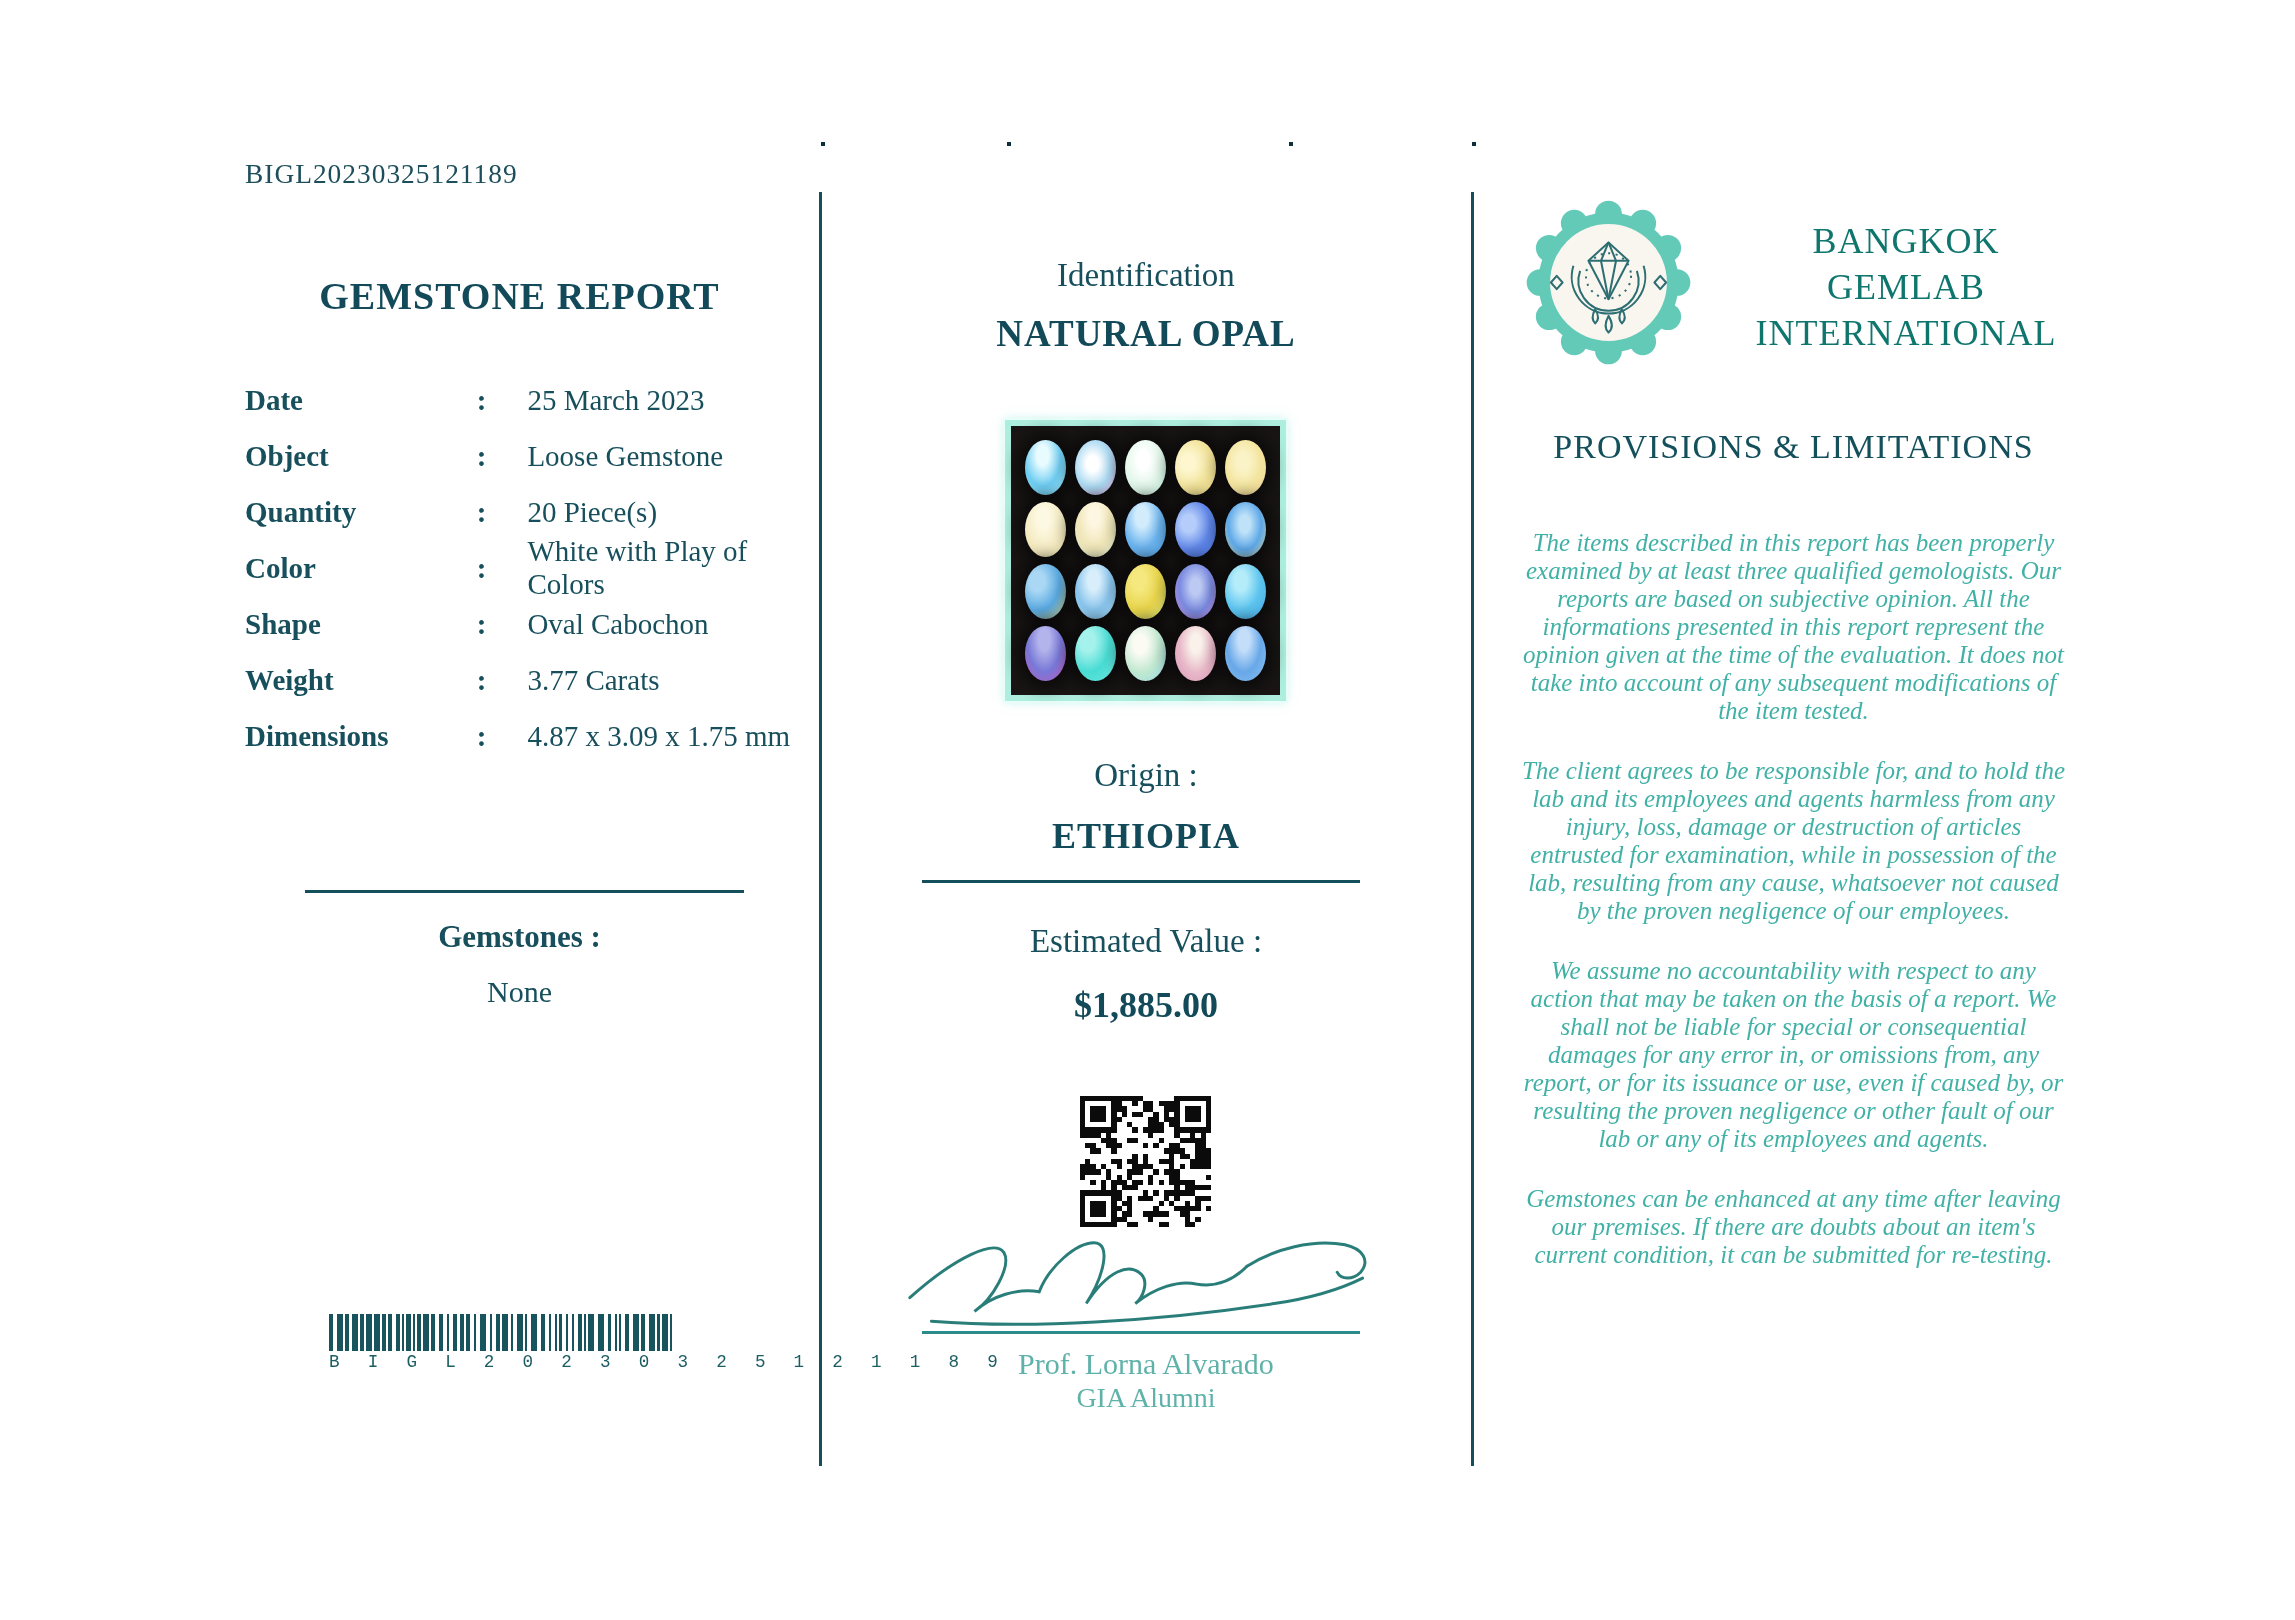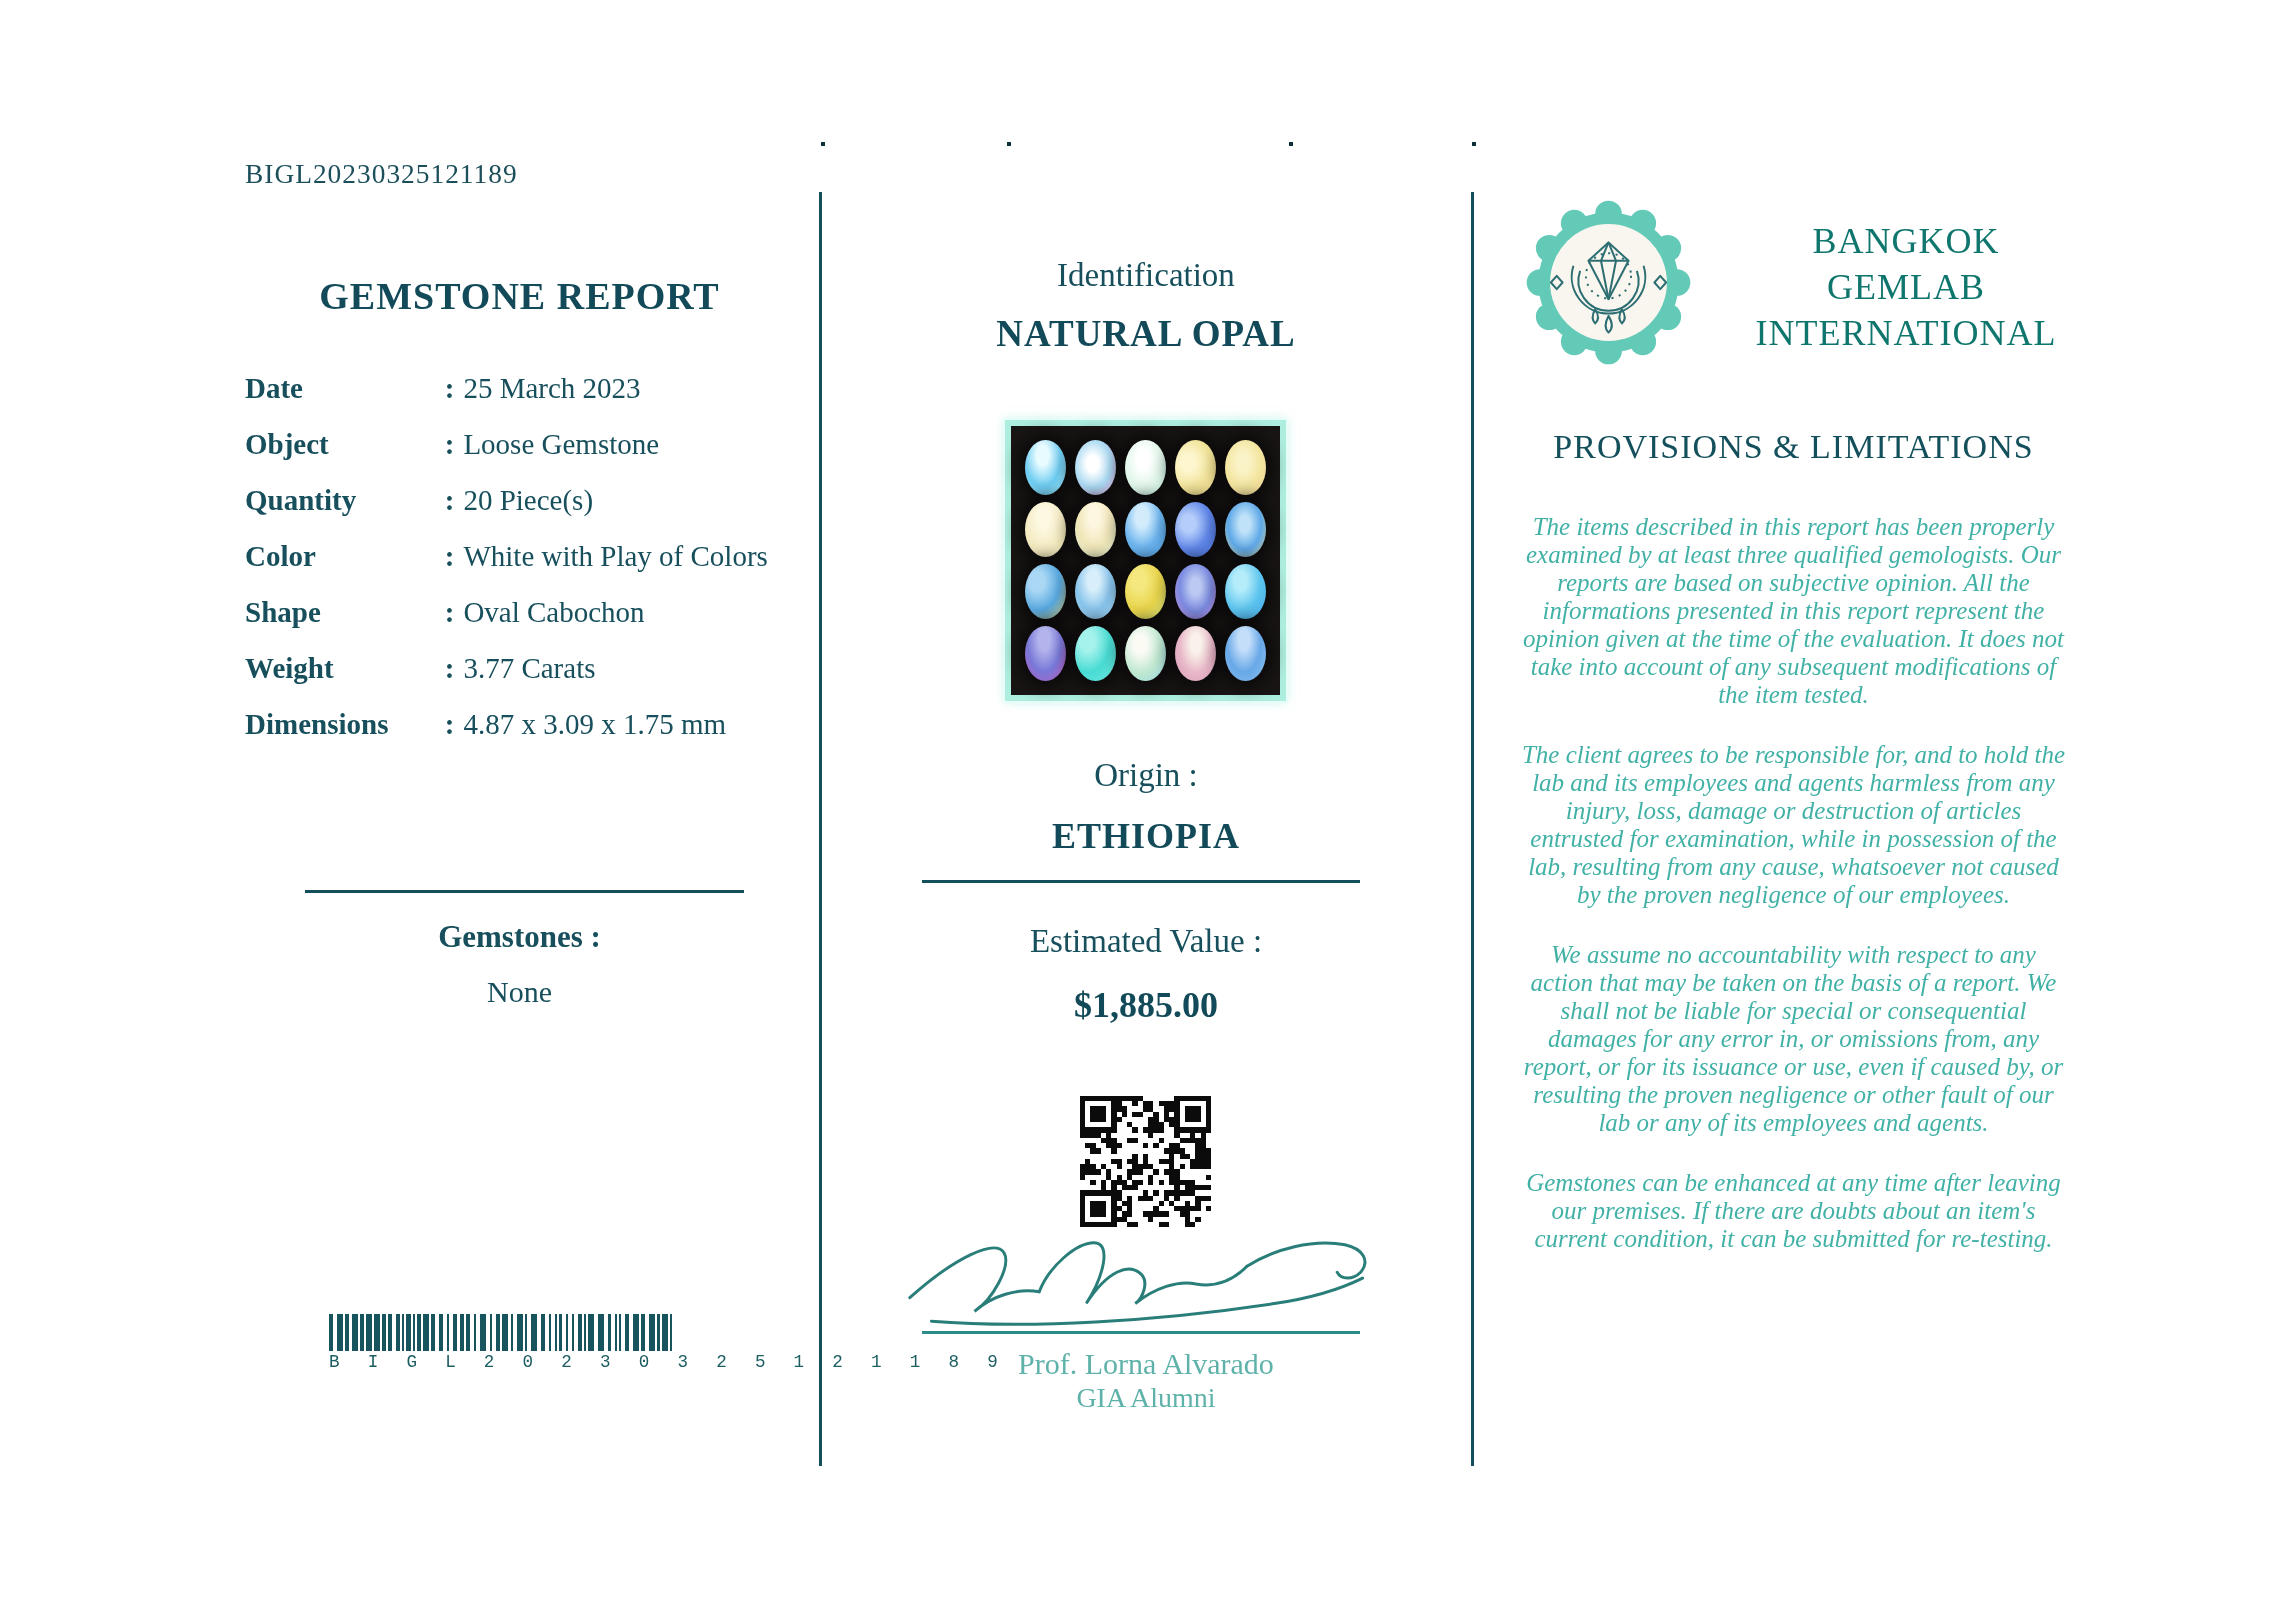--- a/index.html
+++ b/index.html
@@ -7,21 +7,21 @@
         font-family:"Liberation Serif","DejaVu Serif",serif;color:#174f5c;}
   
   .dot{position:absolute;width:3.9px;height:3.9px;background:#0d3038;}
   
   .vrule{position:absolute;top:192px;width:2.9px;height:1274px;background:#14505c;}
   
   .report-no{position:absolute;left:245px;top:159px;font-size:27.4px;letter-spacing:1px;color:#1c4f5b;}
   .col-left{position:absolute;left:245px;top:274px;width:549px;}
   .gem-title{font-size:38px;font-weight:bold;text-align:center;letter-spacing:1px;color:#134a59;}
   .detail-table{position:absolute;left:245px;top:372px;width:549px;}
-  .drow{display:flex;height:56px;align-items:flex-start;font-size:29px;}
+  .drow{display:flex;height:56px;align-items:center;font-size:29px;gap:32px;}
   .dlabel{width:191px;font-weight:bold;}
   .dcolon{width:27.4px;font-weight:bold;text-align:center;}
   .dvalue{flex:1;}
   .hline{position:absolute;background:#14505c;height:2.9px;}
   .comments-label{position:absolute;left:245px;top:919px;width:549px;text-align:center;
                   font-size:31px;font-weight:bold;}
   .comments-value{position:absolute;left:245px;top:975px;width:549px;text-align:center;font-size:30px;}
   .barcode{position:absolute;left:329px;top:1314px;width:395px;}
   .bars{display:flex;align-items:stretch;height:37px;}
   .bars div{background:#17545e;}
@@ -51,21 +51,21 @@
             font-size:30px;color:#5fb2a9;}
   .sig-title{position:absolute;left:819px;top:1382px;width:654px;text-align:center;
              font-size:28px;color:#5fb2a9;}
   
   .logo{position:absolute;left:1525px;top:199px;}
   .lab-name{position:absolute;left:1710px;top:218px;width:392px;text-align:center;
             font-size:36px;line-height:46px;letter-spacing:1px;color:#0f766e;}
   .prov-title{position:absolute;left:1514px;top:428px;width:559px;text-align:center;
               font-size:34px;letter-spacing:1px;color:#14505c;}
   .prov-paras{position:absolute;left:1517px;top:513px;width:553px;}
-  .prov-paras p{margin:0 0 32px 0;font-style:italic;font-size:25px;line-height:28px;
+  .prov-paras p{margin:16px 0 32px 0;font-style:italic;font-size:25px;line-height:28px;
                 text-align:center;color:#41b1a6;}
 </style>
 </head>
 <body>
 
 <div class="page">
 
   <div class="dot" style="left:821px;top:142px"></div>
   <div class="dot" style="left:1007px;top:142px"></div>
   <div class="dot" style="left:1289px;top:142px"></div>

